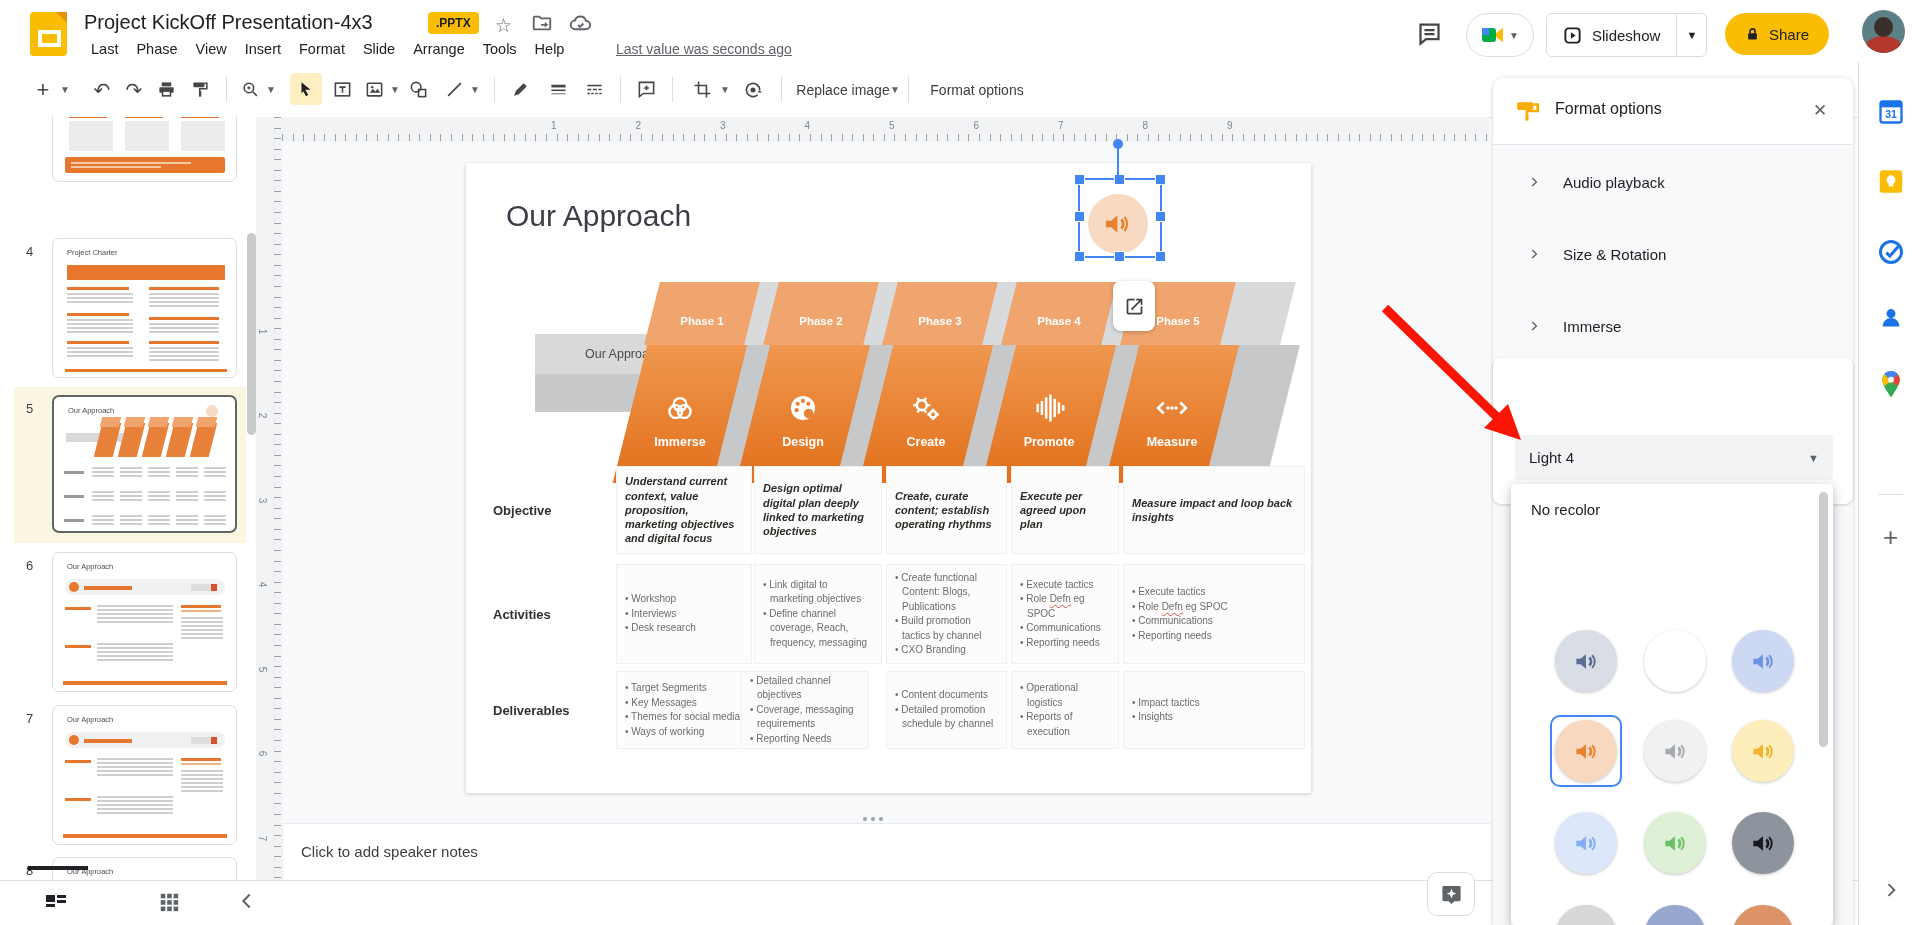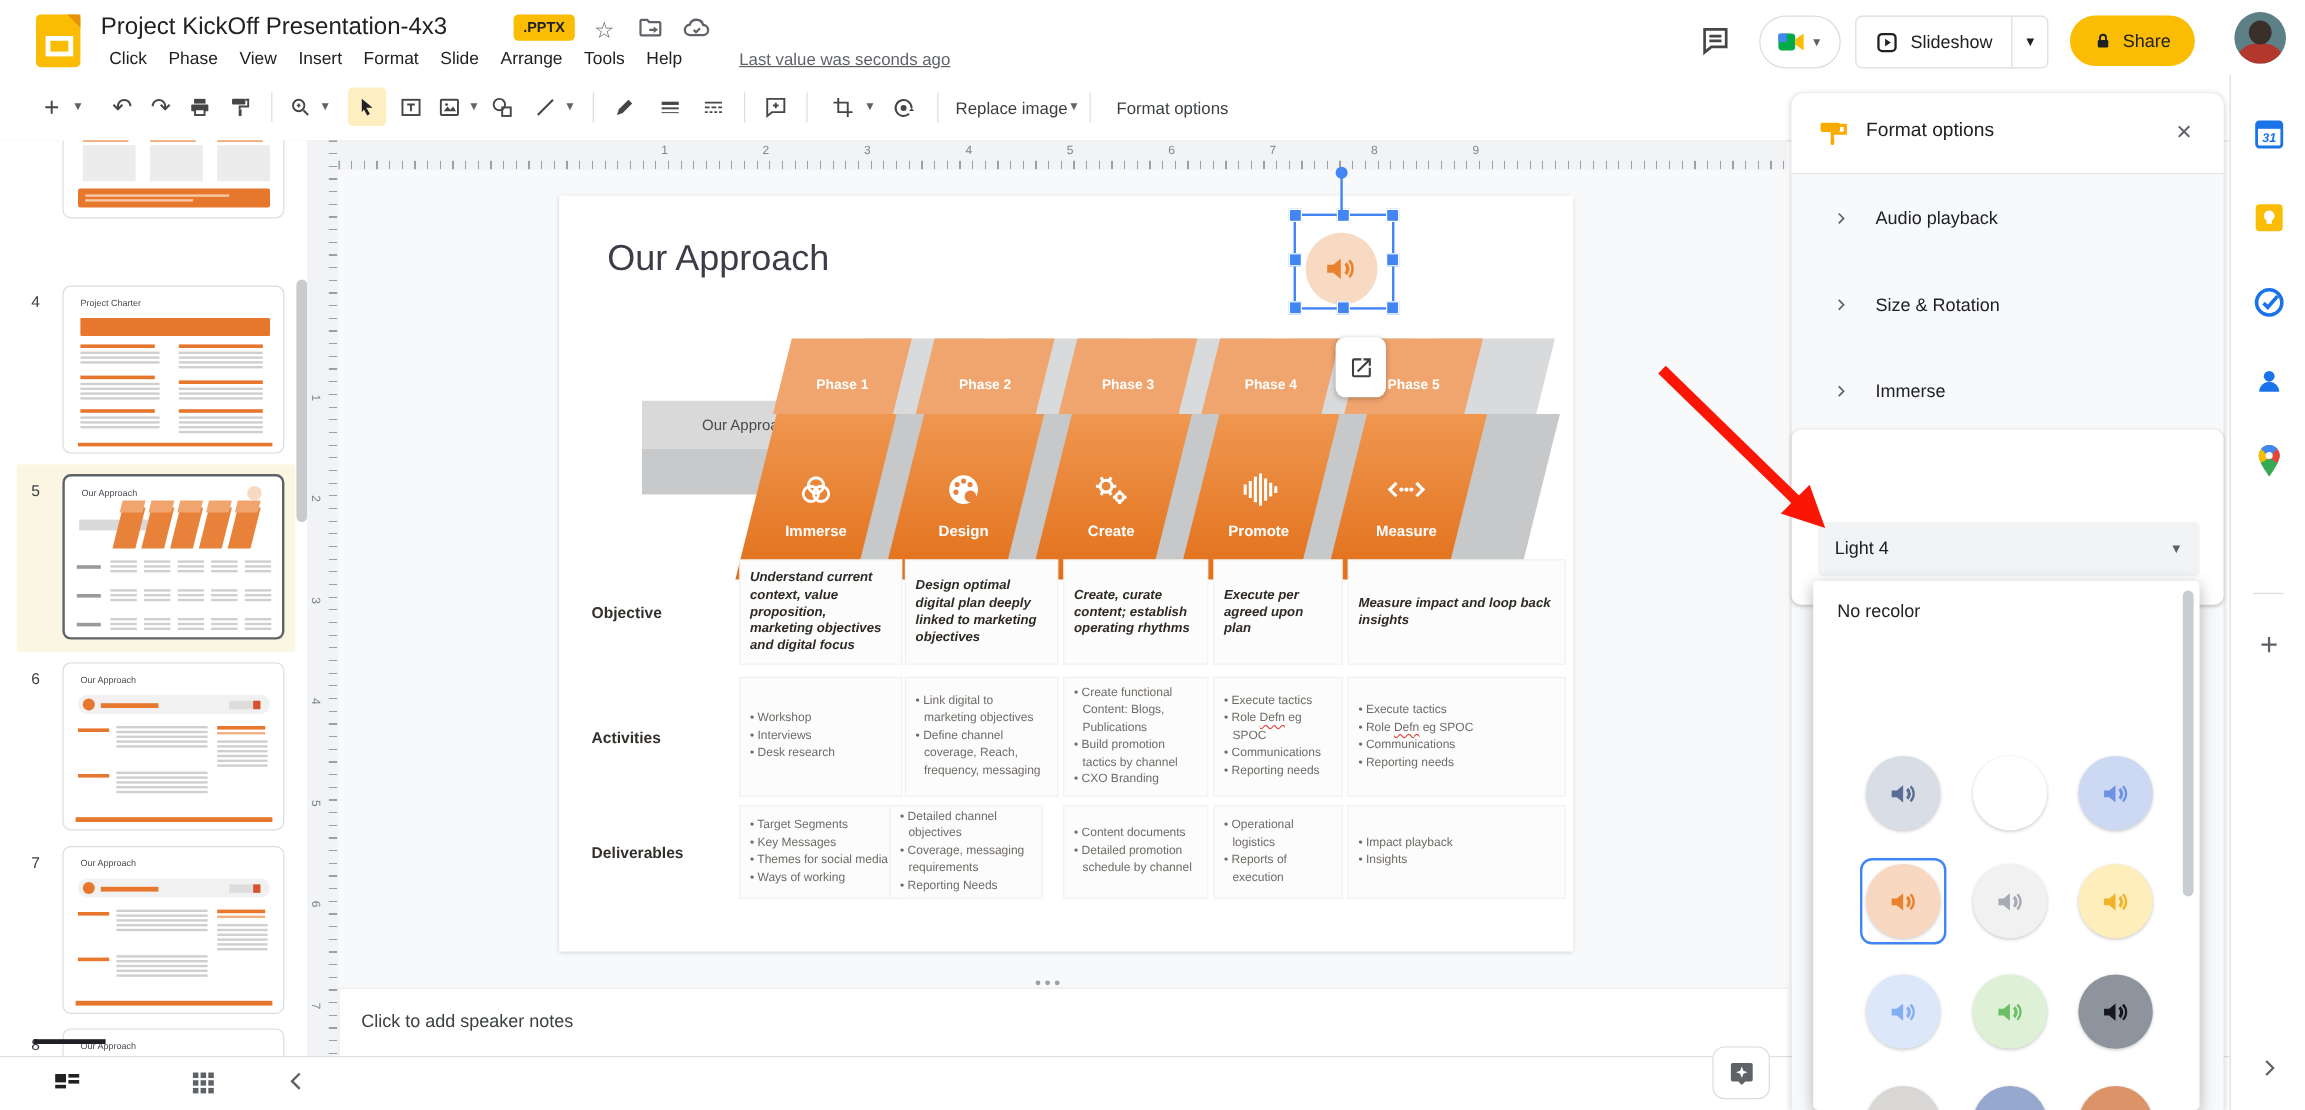--- a/index.html
+++ b/index.html
@@ -103,21 +103,21 @@
                padding-left:34px;box-sizing:border-box;font-size:15px;color:#202124;}
   #recolor-select{position:absolute;left:22px;top:77px;width:318px;height:45px;background:#f1f3f4;border-radius:4px;
                   display:flex;align-items:center;justify-content:space-between;padding:0 14px;box-sizing:border-box;
                   font-size:15px;color:#202124;}
   #recolor-menu{position:absolute;left:18px;top:406px;width:322px;height:441px;background:#fff;border-radius:4px;
                 box-shadow:0 3px 12px rgba(0,0,0,.28);overflow:hidden;}
   #no-recolor{position:absolute;left:20px;top:17px;font-size:15px;color:#202124;}
   #menu-scroll{position:absolute;left:308px;top:8px;width:9px;height:255px;background:#c9cdd1;border-radius:5px;}
   
   #appbar{position:absolute;left:1858px;top:62px;width:63px;height:863px;background:#fff;border-left:1px solid #dadce0;}
-  .appicon{position:absolute;left:50%;transform:translateX(-50%);font-style:italic;}
+  .appicon{position:absolute;left:50%;transform:translateX(-50%);}
   #appbar-div{position:absolute;left:19px;top:432px;width:25px;height:1px;background:#dadce0;}
   #plus-icon{font-size:26px;color:#5f6368;font-weight:400;}
   #red-arrow{position:absolute;left:1360px;top:290px;pointer-events:none;z-index:60;}
   #collapse-tb{position:absolute;left:1460px;top:80px;}
 </style>
 </head>
 <body>
 
 <div id="app">
 
@@ -135,21 +135,21 @@
           <path fill="#5f6368" d="M11 13h4v-2l4 3-4 3v-2h-4z"></path>
         </svg>
     </div>
     <div class="hdr-glyph" style="left:569px;top:12px;">
       <svg width="23" height="23" viewBox="0 0 24 24">
           <path fill="none" stroke="#5f6368" stroke-width="2" d="M6.5 18a4.5 4.5 0 01-.4-9A6 6 0 0117.7 9.2 4 4 0 0117.5 18z"></path>
           <path fill="none" stroke="#5f6368" stroke-width="2" d="M9.5 13.5l2 2 3.5-3.5"></path>
         </svg>
     </div>
     <div id="menubar">
-        <span>Click</span>
+        <span>Last</span>
         <span>Phase</span>
         <span>View</span>
         <span>Insert</span>
         <span>Format</span>
         <span>Slide</span>
         <span>Arrange</span>
         <span>Tools</span>
         <span>Help</span>
       </div>
     <div id="last-edit">Last value was seconds ago</div>
@@ -726,21 +726,21 @@
             </ul>
           </div>
           <div class="cell" style="position: absolute; left: 546px; top: 509px; width: 106px; height: 76px;">
             <ul>
               <li>• Operational logistics</li>
               <li>• Reports of execution</li>
             </ul>
           </div>
           <div class="cell" style="position: absolute; left: 658px; top: 509px; width: 180px; height: 76px;">
             <ul>
-              <li>• Impact playback</li>
+              <li>• Impact tactics</li>
               <li>• Insights</li>
             </ul>
           </div>
         </div>
     </div>
     <div id="notes-dots">
         <i></i>
         <i></i>
         <i></i>
       </div>

